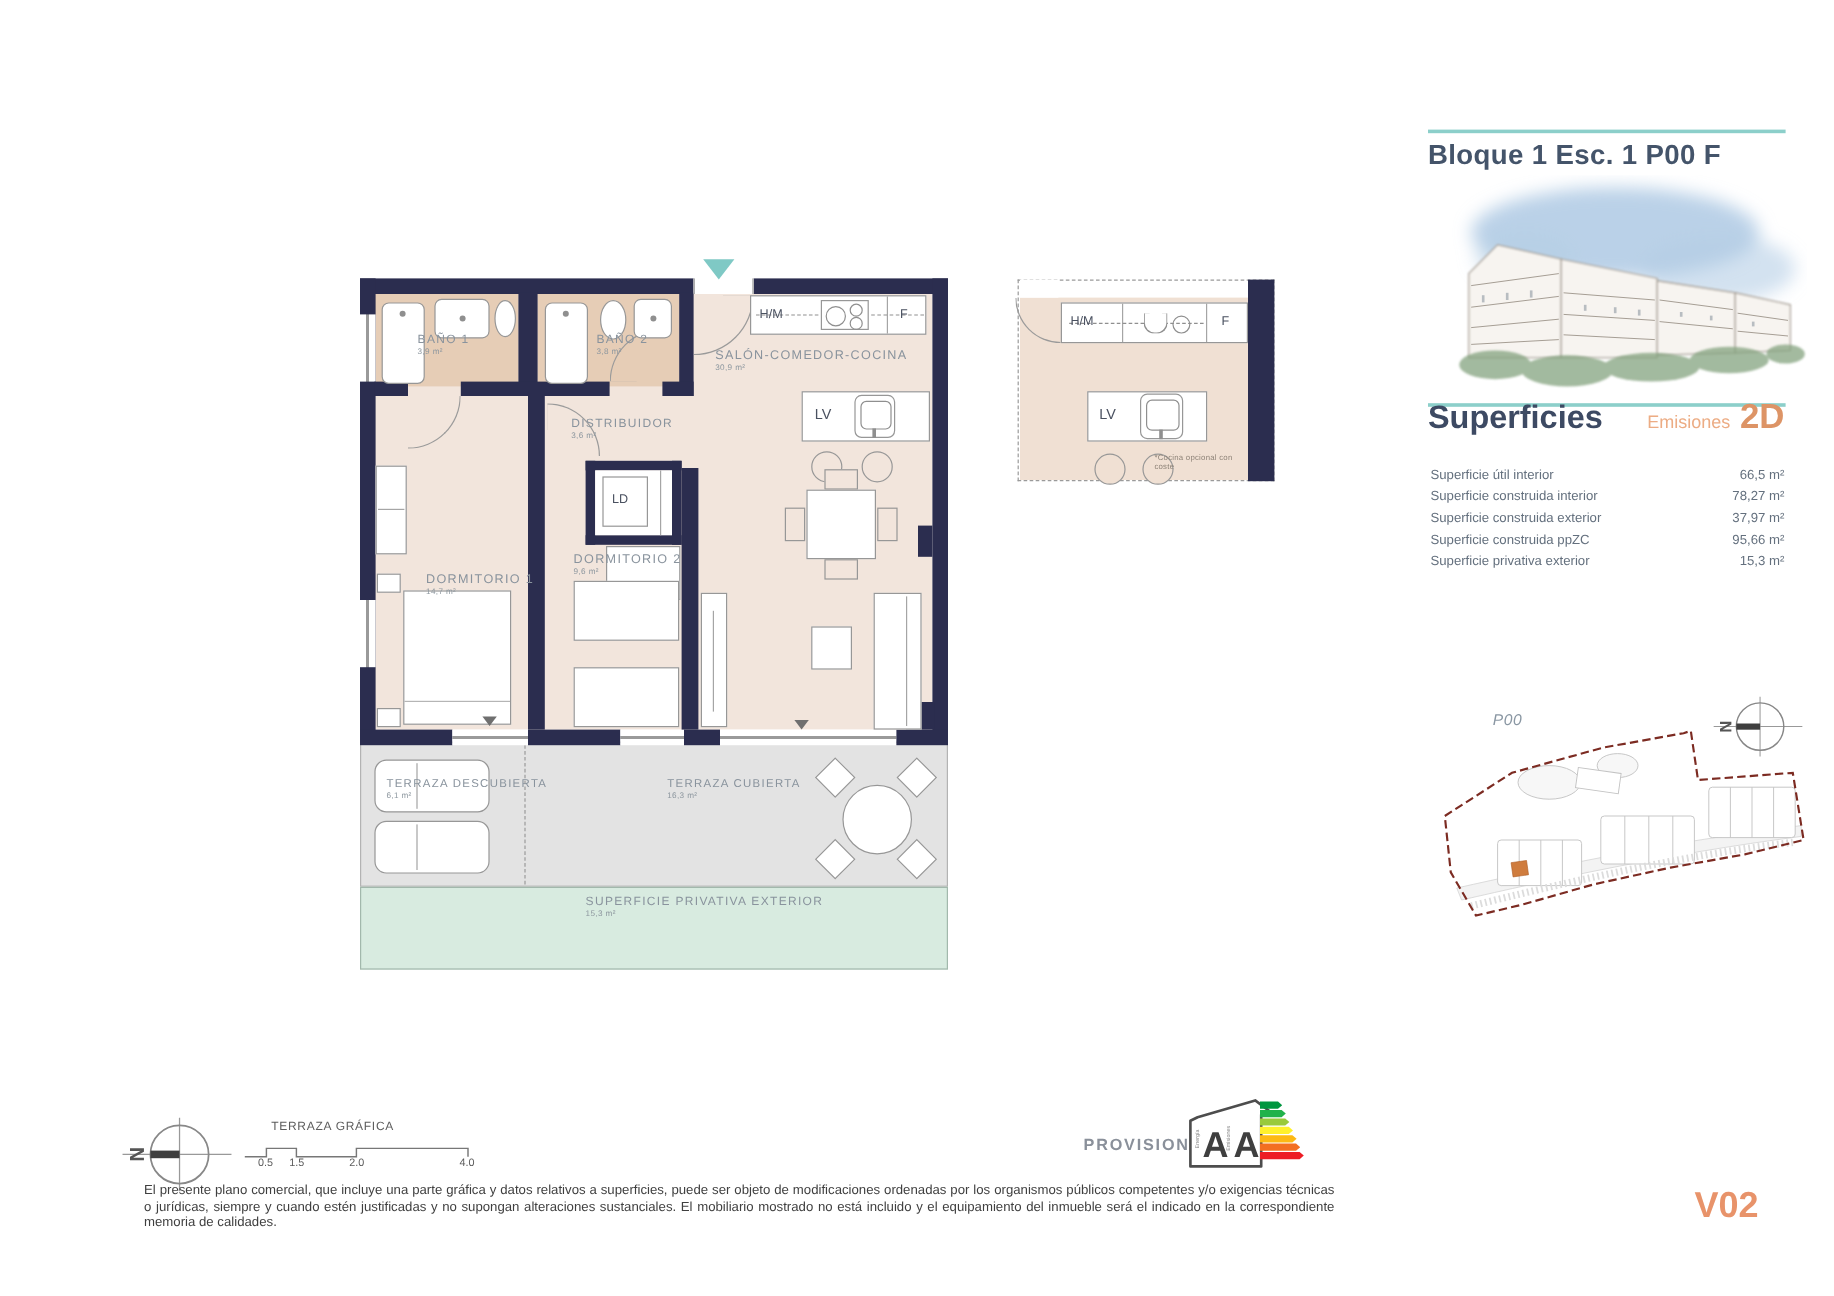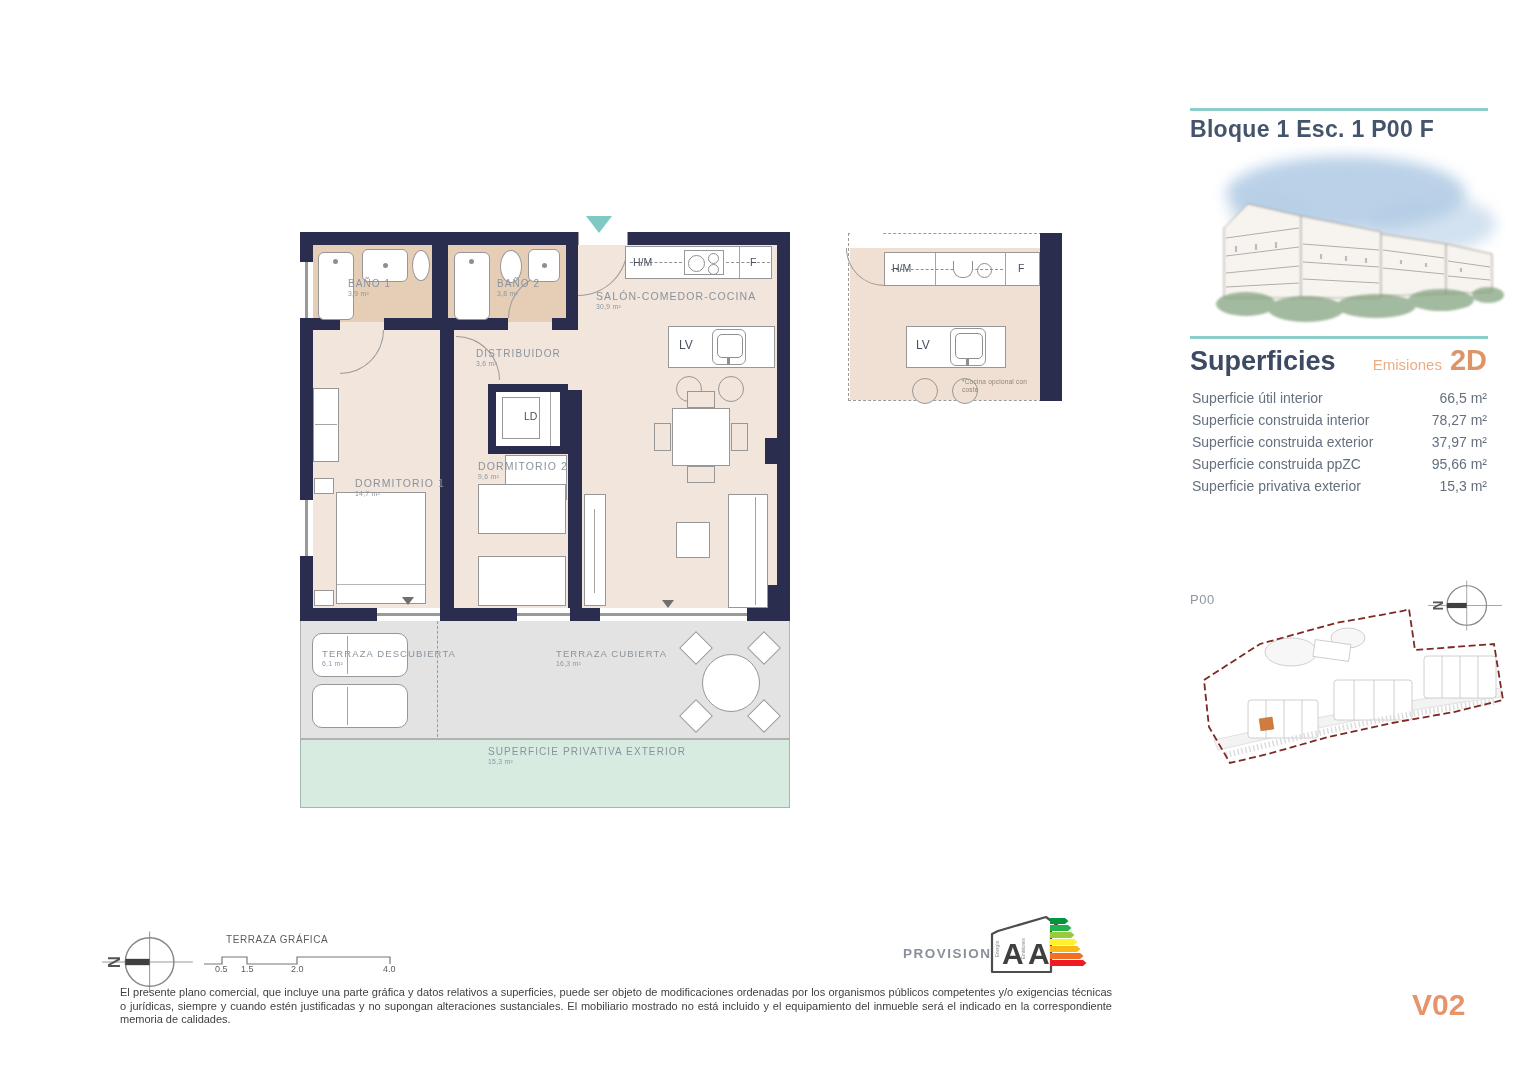--- a/index.html
+++ b/index.html
@@ -35,21 +35,21 @@
   .kdetail{position:absolute;border:1px dashed #9a9a9a;box-sizing:border-box;}
   .knote{position:absolute;font-size:6.5px;line-height:8px;color:#8d8277;letter-spacing:.2px;}
   
   .rule{position:absolute;height:3px;background:#8ccfca;}
   .sheet-title{position:absolute;color:#44546a;font-size:23px;font-weight:bold;letter-spacing:.3px;}
   .sup-head{position:absolute;display:flex;justify-content:space-between;align-items:baseline;}
   .sup-head .h{color:#3d4a63;font-size:27px;font-weight:bold;}
   .sup-head .viv{color:#ecac84;font-size:15px;margin-right:8px;}
   .sup-head .code{color:#dd9466;font-size:29px;font-weight:bold;}
   .sup-rows{position:absolute;display:flex;flex-direction:column;gap:6px;}
-  .sup-row{display:flex;justify-content:space-between;color:#64707e;font-size:14px;}
+  .sup-row{display:flex;justify-content:space-between;color:#64707e;font-size:11px;}
   .p00{position:absolute;color:#8a97a3;font-size:13px;letter-spacing:.5px;}
   
   .scale-title{position:absolute;color:#5c5c5c;font-size:10px;letter-spacing:.6px;}
   .tick{position:absolute;color:#5c5c5c;font-size:9px;}
   .provisional{position:absolute;color:#8a909a;font-size:13.5px;font-weight:bold;letter-spacing:1.5px;}
   .disclaimer{position:absolute;width:992px;color:#3f3f3f;font-size:11px;line-height:13.5px;text-align:justify;}
   .version{position:absolute;color:#e8936a;font-size:30px;font-weight:bold;}
 </style>
 </head>
 <body>
@@ -91,21 +91,21 @@
     <div class="wall" style="left:440px;top:330px;width:14px;height:278px;"></div>
     <div class="wall" style="left:568px;top:390px;width:14px;height:218px;"></div>
 
     <div class="wall" style="left:488px;top:384px;width:80px;height:8px;"></div>
     <div class="wall" style="left:488px;top:446px;width:80px;height:8px;"></div>
     <div class="wall" style="left:488px;top:384px;width:8px;height:70px;"></div>
     <div class="wall" style="left:560px;top:384px;width:8px;height:70px;"></div>
     <div style="position:absolute;left:496px;top:392px;width:64px;height:54px;background:#fff;"></div>
     <div style="position:absolute;left:550px;top:392px;width:1px;height:54px;background:#a5a5a5;"></div>
     <div class="furn" style="left:502px;top:397px;width:38px;height:42px;"></div>
-    <div class="fix-label" style="left:524px;top:410px;">LD</div>
+    <div class="fix-label" style="left:510px;top:410px;">LD</div>
 
     <div style="position:absolute;left:578px;top:232px;width:50px;height:13px;background:#fff;border-left:1px solid #9a9a9a;border-right:1px solid #9a9a9a;box-sizing:border-box;"></div>
     <div class="tri-entry" style="left:586px;top:216px;"></div>
     <div class="arc-br" style="left:578px;top:246px;width:50px;height:50px;"></div>
 
     <div class="arc-br" style="left:340px;top:330px;width:44px;height:44px;"></div>
     <div class="arc-tl" style="left:508px;top:274px;width:44px;height:44px;"></div>
     <div class="arc-tr" style="left:456px;top:336px;width:44px;height:44px;"></div>
 
     <div class="furn r6" style="left:318px;top:252px;width:36px;height:68px;">
@@ -275,21 +275,21 @@
       <ellipse cx="40" cy="158" rx="30" ry="12"></ellipse>
         <ellipse cx="100" cy="163" rx="38" ry="13"></ellipse>
       <ellipse cx="170" cy="160" rx="40" ry="12"></ellipse>
         <ellipse cx="235" cy="154" rx="33" ry="11"></ellipse>
       <ellipse cx="282" cy="149" rx="16" ry="8"></ellipse>
     </g>
   </svg>
 
   <div class="rule" style="left:1190px;top:336px;width:298px;"></div>
 
-  <div class="sup-head" style="left:1190px;top:344px;width:297px;">
+  <div class="sup-head" style="left:1190px;top:332px;width:297px;">
     <span class="h">Superficies</span>
     <span><span class="viv">Emisiones</span><span class="code">2D</span></span>
   </div>
 
   <div class="sup-rows" style="left:1192px;top:390px;width:295px;">
     <div class="sup-row">
         <span>Superficie útil interior</span>
         <span>66,5 m²</span>
       </div>
     <div class="sup-row">
@@ -303,21 +303,21 @@
     <div class="sup-row">
         <span>Superficie construida ppZC</span>
         <span>95,66 m²</span>
       </div>
     <div class="sup-row">
         <span>Superficie privativa exterior</span>
         <span>15,3 m²</span>
       </div>
   </div>
 
-  <div class="p00" style="left:1190px;top:592px;">P00</div>
+  <div class="p00" style="left:1244px;top:592px;font-style:italic;">P00</div>
   <svg class="abs" style="left:1425px;top:578px;" width="80" height="55" viewBox="0 0 90 64">
     <line x1="2" y1="32" x2="88" y2="32" stroke="#999" stroke-width="1"></line>
     <line x1="47" y1="3" x2="47" y2="61" stroke="#999" stroke-width="1"></line>
     <circle cx="47" cy="32" r="23" fill="none" stroke="#888" stroke-width="1.4"></circle>
     <rect x="24" y="29" width="23" height="6" fill="#3f3f3f"></rect>
     <text x="12" y="32" font-size="16" fill="#555" font-weight="bold" text-anchor="middle" dominant-baseline="middle" transform="rotate(90 12 32)">N</text>
   </svg>
   <svg class="abs" style="left:1196px;top:600px;" width="320" height="172" viewBox="0 0 320 172">
     <path d="M18,140 C90,124 190,102 305,88 L305,97 C190,112 92,134 22,150 Z" fill="#f3f3f3" stroke="#d5d5d5" stroke-width=".7"></path>
     <g stroke="#c4c4c4" fill="#ffffff" stroke-width=".8">

